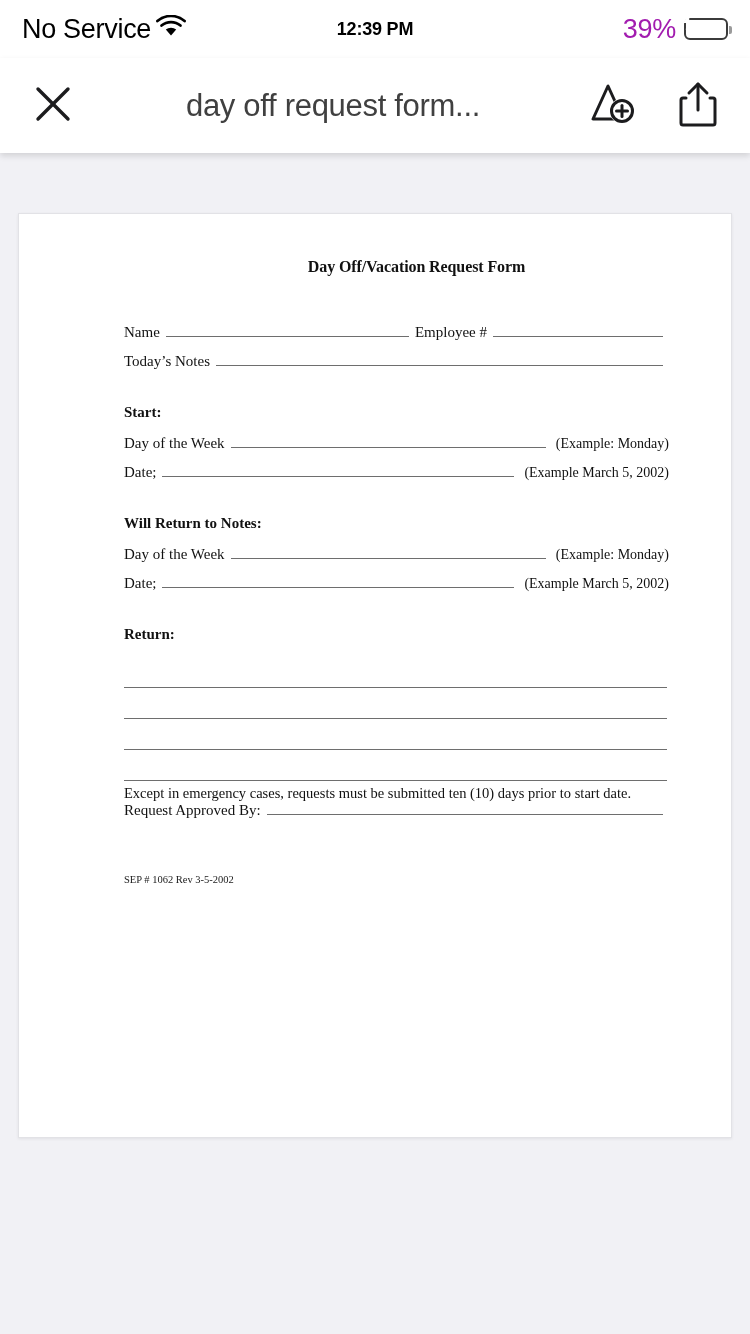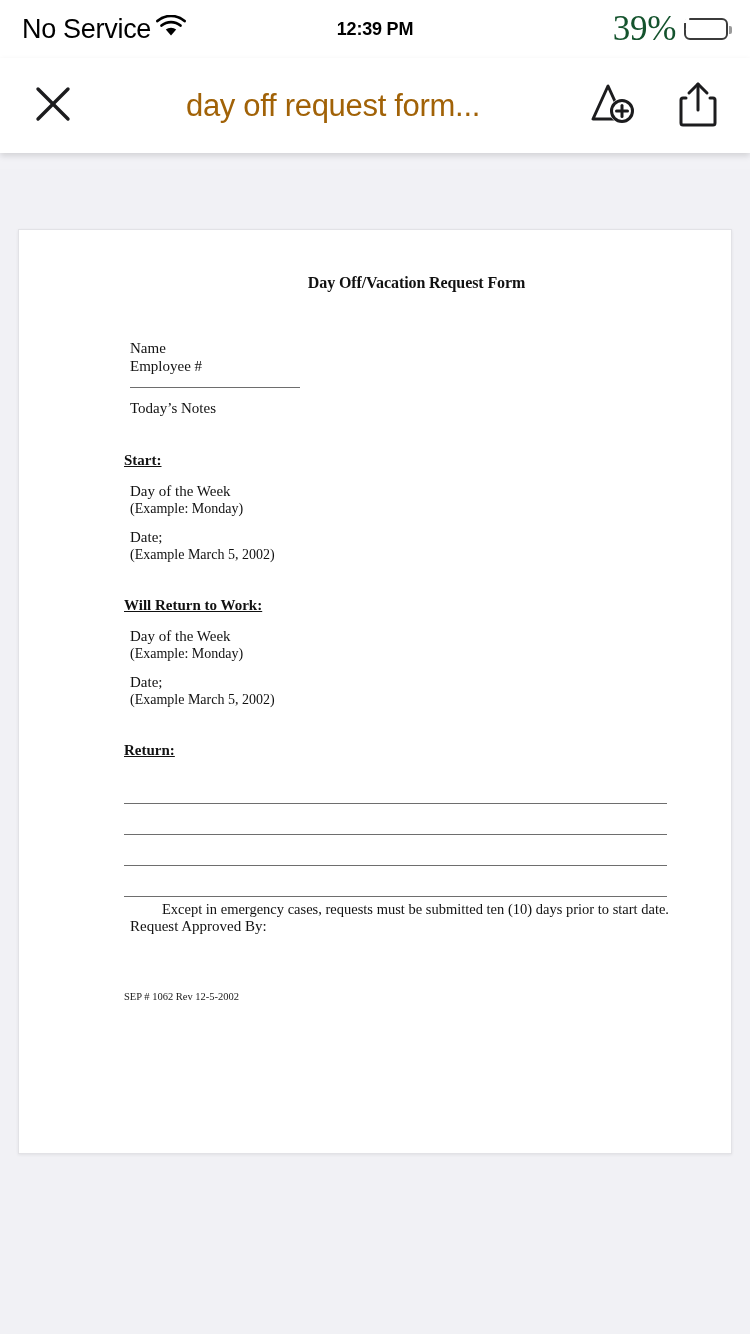--- a/index.html
+++ b/index.html
@@ -46,24 +46,23 @@
     letter-spacing: -0.2px;
     pointer-events: none;
   }
   .status-right {
     margin-left: auto;
     display: flex;
     align-items: center;
     gap: 8px;
   }
   .battery-pct {
-    font-size: 35px;
-    color: #14532d;
+    font-size: 27px;
+    color: #a21caf;
     letter-spacing: -0.3px;
-    font-family: Liberation Serif, serif;
   }
   .battery {
     width: 44px;
     height: 22px;
     border: 2px solid #3b3b3b;
     border-radius: 6px;
     position: relative;
     box-sizing: border-box;
     padding: 2px;
   }
@@ -108,21 +107,21 @@
     height: 50px;
     display: flex;
     align-items: center;
     justify-content: center;
     flex: none;
   }
   .nav-title {
     flex: 1;
     text-align: center;
     font-size: 31px;
-    color: #a16207;
+    color: #404040;
     letter-spacing: -0.3px;
     white-space: nowrap;
     overflow: hidden;
     text-overflow: ellipsis;
     padding: 0 6px;
   }
   .nav-actions {
     display: flex;
     align-items: center;
     gap: 38px;
@@ -138,21 +137,20 @@
 
   
   .doc-scroll {
     position: absolute;
     top: 153px;
     left: 0;
     right: 0;
     bottom: 0;
     background: #f1f1f5;
     overflow: hidden;
-    margin-top: 16px;
   }
   .page {
     position: absolute;
     top: 60px;
     left: 18px;
     width: 714px;
     height: 925px;
     background: #ffffff;
     border: 1px solid #e2e2e6;
     box-sizing: border-box;
@@ -172,50 +170,47 @@
     font-size: 16px;
     margin-bottom: 48px;
     letter-spacing: -0.1px;
     padding-left: 40px;
   }
   .row {
     display: flex;
     align-items: baseline;
     font-size: 15px;
     margin-bottom: 12px;
-    flex-direction: column;
   }
   .lbl { white-space: nowrap; }
   .rule {
     flex: 1;
     border-bottom: 1px solid #6e6e6e;
     height: 12px;
     margin: 0 6px;
   }
   .hint {
     white-space: nowrap;
     font-size: 14px;
     margin-left: 4px;
   }
   .section-head {
     font-size: 15px;
     font-weight: bold;
-    text-decoration: underline;
     margin-top: 34px;
     margin-bottom: 14px;
   }
   .blank-line {
     border-bottom: 1px solid #6e6e6e;
     height: 30px;
     margin-right: 2px;
   }
   .note-text {
     font-size: 14.5px;
     margin-top: 4px;
-    text-align: right;
   }
   .footer-code {
     margin-top: 55px;
     font-size: 10.5px;
     color: #1a1a1a;
   }
 </style>
 </head>
 <body>
 
@@ -300,21 +295,21 @@
         <span class="lbl">Day of the Week</span>
         <span class="rule"></span>
         <span class="hint">(Example: Monday)</span>
       </div>
       <div class="row">
         <span class="lbl">Date;</span>
         <span class="rule"></span>
         <span class="hint">(Example March 5, 2002)</span>
       </div>
 
-      <div class="section-head">Will Return to Work:</div>
+      <div class="section-head">Will Return to Notes:</div>
       <div class="row">
         <span class="lbl">Day of the Week</span>
         <span class="rule"></span>
         <span class="hint">(Example: Monday)</span>
       </div>
       <div class="row">
         <span class="lbl">Date;</span>
         <span class="rule"></span>
         <span class="hint">(Example March 5, 2002)</span>
       </div>
@@ -325,16 +320,16 @@
       <div class="blank-line"></div>
       <div class="blank-line"></div>
 
       <div class="note-text">Except in emergency cases, requests must be submitted ten (10) days prior to start date.</div>
 
       <div class="row">
         <span class="lbl">Request Approved By:</span>
         <span class="rule"></span>
       </div>
 
-      <div class="footer-code">SEP # 1062 Rev 12-5-2002</div>
+      <div class="footer-code">SEP # 1062 Rev 3-5-2002</div>
     </div>
   </div>
 </div>
 
 </body></html>

